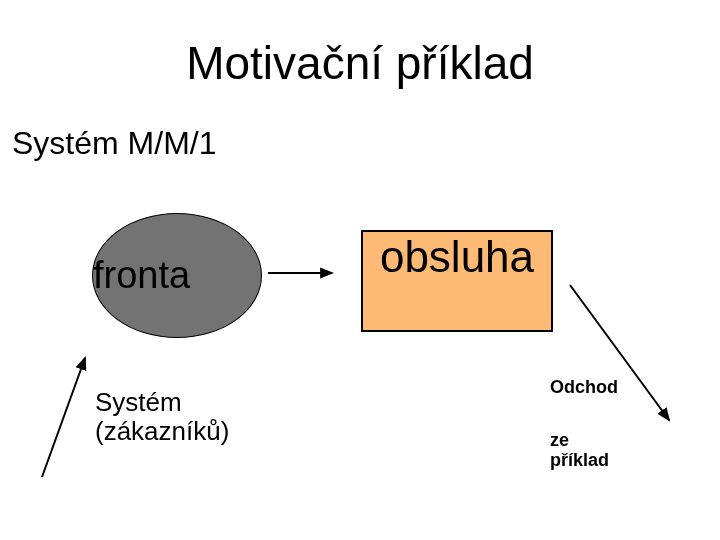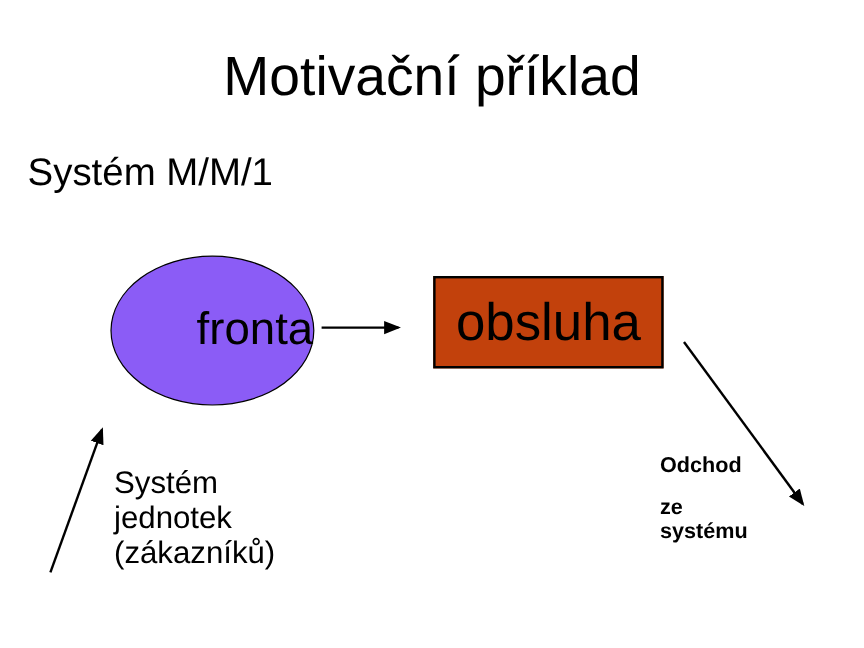--- a/index.html
+++ b/index.html
@@ -23,55 +23,54 @@
     width: 720px;
     text-align: center;
     font-size: 46px;
     line-height: 1.1;
     color: #000000;
     white-space: nowrap;
   }
   .subtitle {
     position: absolute;
     top: 126px;
-    left: 23px;
+    left: 12px;
     font-size: 32px;
     line-height: 1.1;
     color: #000000;
     white-space: nowrap;
   }
   .queue-ellipse {
     position: absolute;
     left: 92px;
     top: 213px;
     width: 170px;
     height: 125px;
-    background: #8b5cf6;
+    background: #737373;
     border: 1px solid #000000;
     border-radius: 50%;
     display: flex;
     align-items: center;
-    justify-content: flex-end;
+    justify-content: flex-start;
     box-sizing: border-box;
   }
   .queue-ellipse .shape-label {
     font-size: 38px;
     color: #000000;
     white-space: nowrap;
   }
   .service-rect {
     position: absolute;
     left: 361px;
     top: 230px;
     width: 192px;
-    height: 77px;
-    background: #c2410c;
+    height: 102px;
+    background: #fdba74;
     border: 2px solid #000000;
     display: flex;
-    align-items: center;
     justify-content: center;
     box-sizing: border-box;
   }
   .service-rect .shape-label {
     font-size: 44px;
     color: #000000;
     white-space: nowrap;
   }
   .arrows-layer {
     position: absolute;
@@ -92,21 +91,21 @@
   .departure-text {
     position: absolute;
     left: 550px;
     top: 377px;
     font-size: 18px;
     line-height: 20px;
     font-weight: bold;
     color: #000000;
   }
   .departure-text .line-first {
-    margin-bottom: 15px;
+    margin-bottom: 33px;
   }
 </style>
 </head>
 <body>
 
 <div class="slide">
 
   <div class="title">Motivační příklad</div>
 
   <div class="subtitle">Systém M/M/1</div>
@@ -125,23 +124,22 @@
         <path d="M0,1 L10,5 L0,9 z" fill="#000000"></path>
       </marker>
     </defs>
     <line x1="268" y1="273" x2="332" y2="273" stroke="#000000" stroke-width="2" marker-end="url(#arrowhead)"></line>
     <line x1="42" y1="477" x2="85" y2="358" stroke="#000000" stroke-width="2" marker-end="url(#arrowhead)"></line>
     <line x1="570" y1="285" x2="669" y2="420" stroke="#000000" stroke-width="2" marker-end="url(#arrowhead)"></line>
   </svg>
 
   <div class="arrival-text">
     <div>Systém</div>
-    <div>jednotek</div>
     <div>(zákazníků)</div>
   </div>
 
   <div class="departure-text">
     <div class="line-first">Odchod</div>
     <div>ze</div>
-    <div>systému</div>
+    <div>příklad</div>
   </div>
 
 </div>
 
 </body></html>

